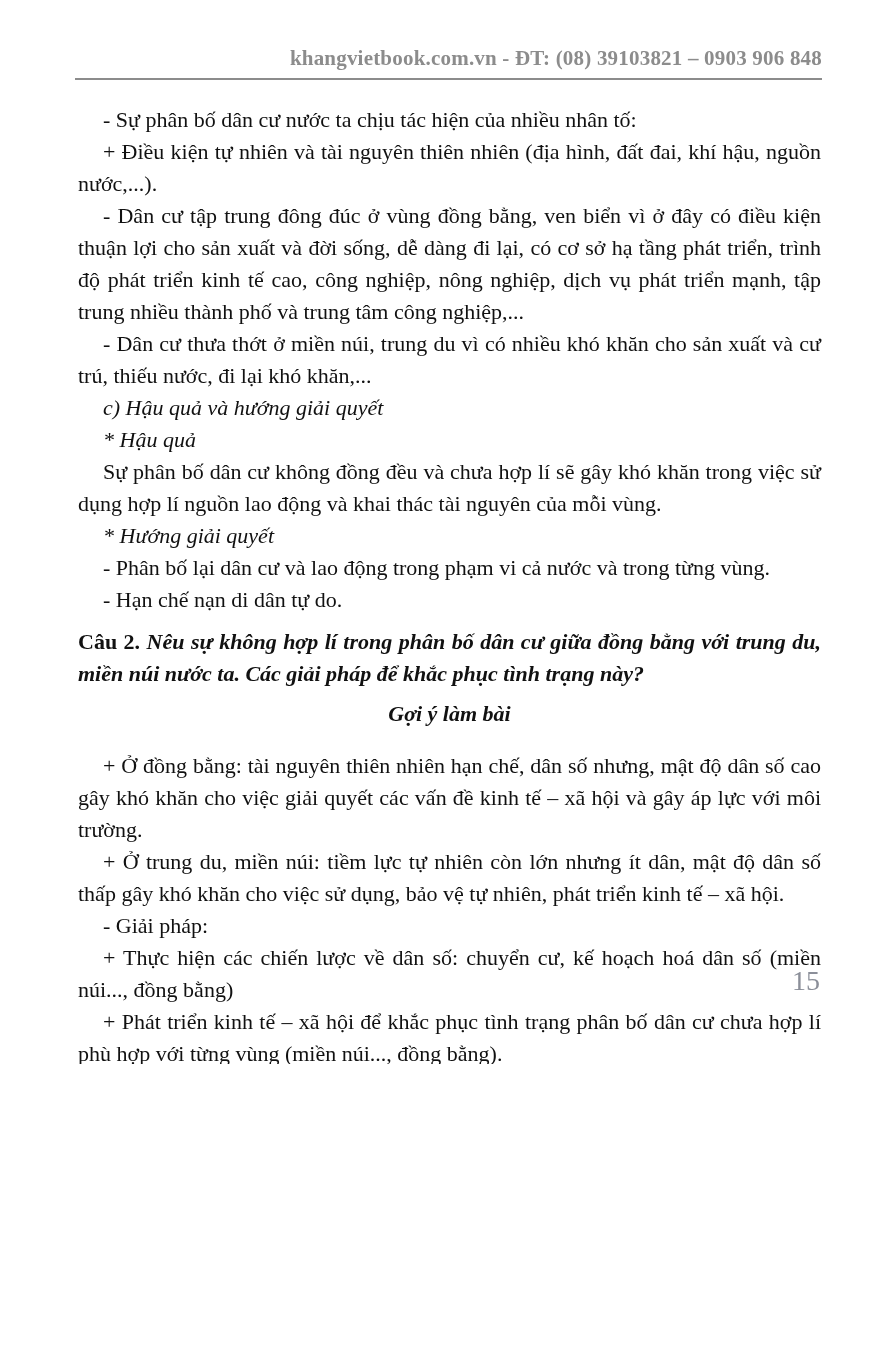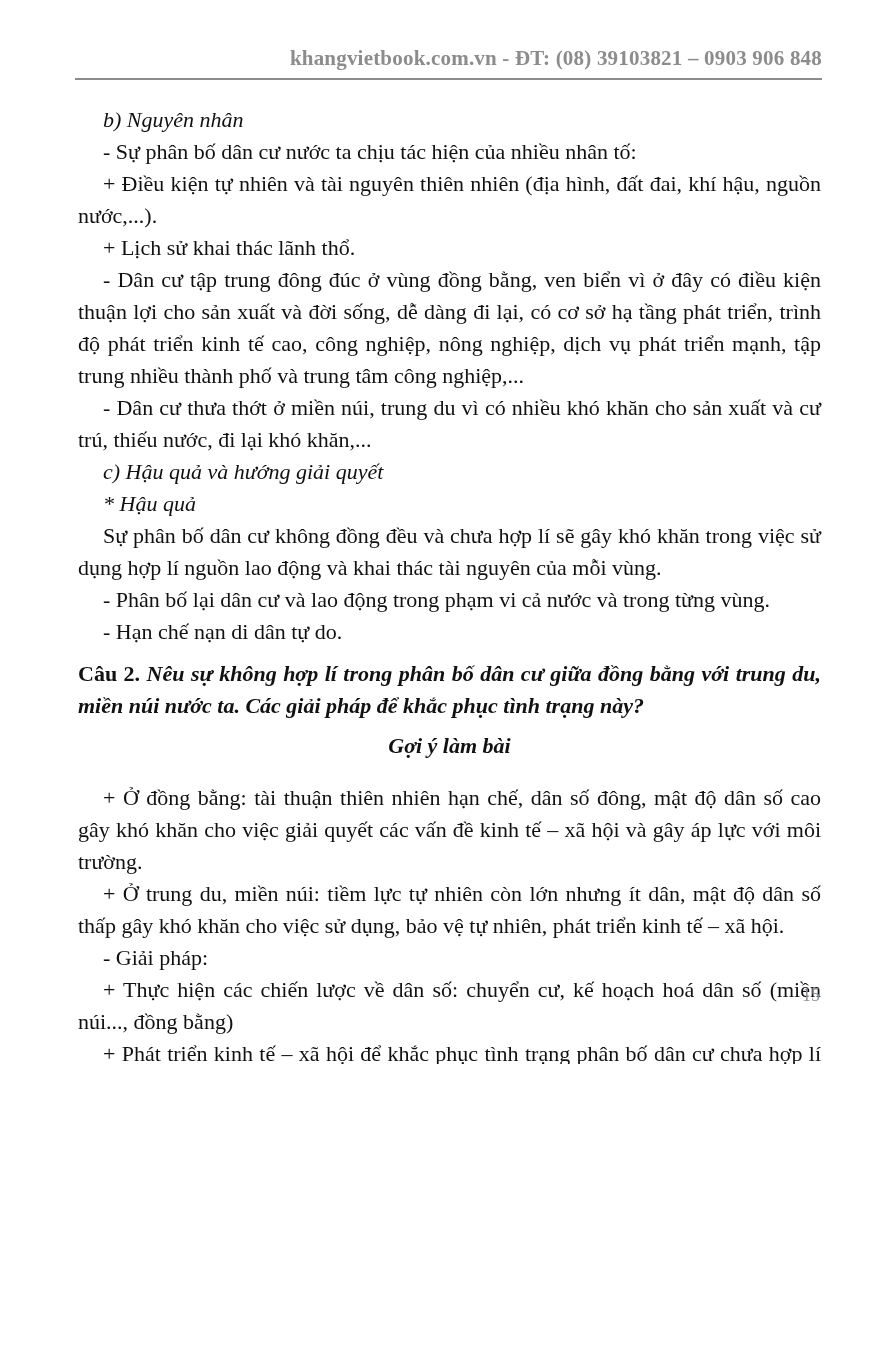--- a/index.html
+++ b/index.html
@@ -57,47 +57,46 @@
     text-indent: 0;
     text-align: center;
     font-weight: bold;
     font-style: italic;
     margin-top: 8px;
     margin-bottom: 20px;
   }
   .page-number {
     position: absolute;
     right: 75px;
-    bottom: 58px;
-    font-size: 18px;
+    bottom: 67px;
+    font-size: 28px;
     color: var(--pagenum-color, #8b8f99);
   }
 </style>
 </head>
 <body>
 
 <div class="page">
 
   <div class="page-header">khangvietbook.com.vn - ĐT: (08) 39103821 – 0903 906 848</div>
 
   <div class="doc-body">
-      <p class="para subheading-italic">b) Nguyên nhân</p>
       <p class="para body">- Sự phân bố dân cư nước ta chịu tác hiện của nhiều nhân tố:</p>
       <p class="para body">+ Điều kiện tự nhiên và tài nguyên thiên nhiên (địa hình, đất đai, khí hậu, nguồn nước,...).</p>
-      <p class="para body">+ Lịch sử khai thác lãnh thổ.</p>
       <p class="para body">- Dân cư tập trung đông đúc ở vùng đồng bằng, ven biển vì ở đây có điều kiện thuận lợi cho sản xuất và đời sống, dễ dàng đi lại, có cơ sở hạ tầng phát triển, trình độ phát triển kinh tế cao, công nghiệp, nông nghiệp, dịch vụ phát triển mạnh, tập trung nhiều thành phố và trung tâm công nghiệp,...</p>
       <p class="para body">- Dân cư thưa thớt ở miền núi, trung du vì có nhiều khó khăn cho sản xuất và cư trú, thiếu nước, đi lại khó khăn,...</p>
       <p class="para subheading-italic">c) Hậu quả và hướng giải quyết</p>
       <p class="para subheading-italic">* Hậu quả</p>
       <p class="para body">Sự phân bố dân cư không đồng đều và chưa hợp lí sẽ gây khó khăn trong việc sử dụng hợp lí nguồn lao động và khai thác tài nguyên của mỗi vùng.</p>
+      <p class="para subheading-italic">* Hướng giải quyết</p>
       <p class="para body">- Phân bố lại dân cư và lao động trong phạm vi cả nước và trong từng vùng.</p>
       <p class="para body">- Hạn chế nạn di dân tự do.</p>
       <p class="para question"><span class="q-label">Câu 2.</span> <span>Nêu sự không hợp lí trong phân bố dân cư giữa đồng bằng với trung du, miền núi nước ta. Các giải pháp để khắc phục tình trạng này?</span></p>
       <p class="para centered-heading">Gợi ý làm bài</p>
-      <p class="para body">+ Ở đồng bằng: tài thuận thiên nhiên hạn chế, dân số đông, mật độ dân số cao gây khó khăn cho việc giải quyết các vấn đề kinh tế – xã hội và gây áp lực với môi trường.</p>
+      <p class="para body">+ Ở đồng bằng: tài nguyên thiên nhiên hạn chế, dân số nhưng, mật độ dân số cao gây khó khăn cho việc giải quyết các vấn đề kinh tế – xã hội và gây áp lực với môi trường.</p>
       <p class="para body">+ Ở trung du, miền núi: tiềm lực tự nhiên còn lớn nhưng ít dân, mật độ dân số thấp gây khó khăn cho việc sử dụng, bảo vệ tự nhiên, phát triển kinh tế – xã hội.</p>
       <p class="para body">- Giải pháp:</p>
       <p class="para body">+ Thực hiện các chiến lược về dân số: chuyển cư, kế hoạch hoá dân số (miền núi..., đồng bằng)</p>
       <p class="para body">+ Phát triển kinh tế – xã hội để khắc phục tình trạng phân bố dân cư chưa hợp lí phù hợp với từng vùng (miền núi..., đồng bằng).</p>
     </div>
 
   <div class="page-number">15</div>
 
 </div>
 

